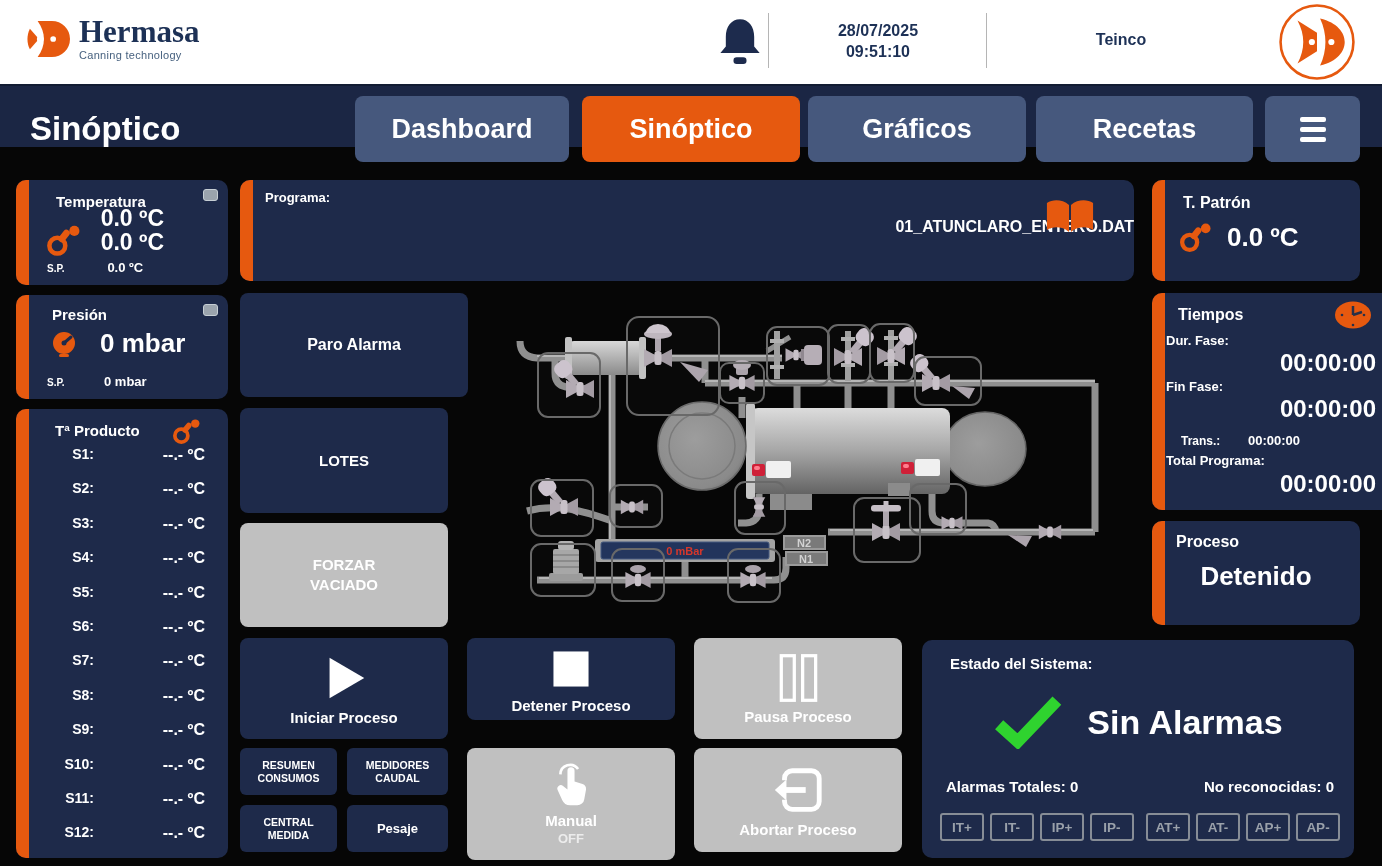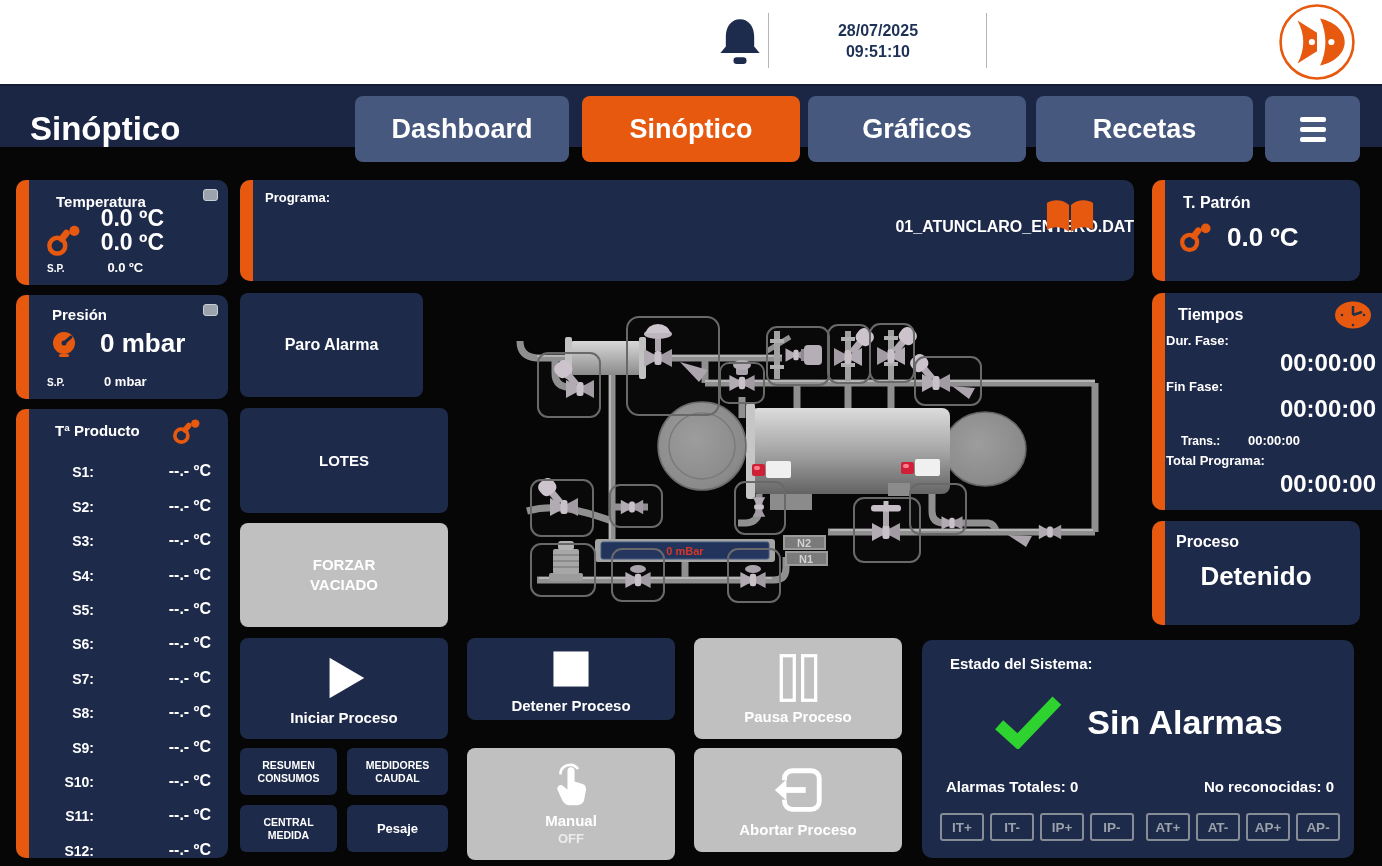--- a/index.html
+++ b/index.html
@@ -38,32 +38,32 @@
 
 #p-pres{left:16px;top:295px;width:212px;height:104px}
 #p-pres .ptitle{left:36px;top:11px}
 #p-pres .icon{position:absolute;left:33px;top:35px}
 .pval{position:absolute;left:84px;top:33px;font-size:26px;font-weight:700}
 
 #p-prod{left:16px;top:409px;width:212px;height:449px}
 #p-prod .ptitle{left:39px;top:13px}
 #p-prod .icon{position:absolute;right:24px;top:9px}
 .trows{position:absolute;left:0;right:0;top:37px}
-.trow{display:flex;height:34.4px;align-items:flex-end}
+.trow{display:flex;height:34.4px;align-items:flex-start}
 .tl{width:78px;text-align:right;font-size:14px;font-weight:700}
-.tv{flex:1;text-align:right;padding-right:17px;font-size:16px;font-weight:700}
+.tv{flex:1;text-align:right;padding-right:23px;font-size:16px;font-weight:700}
 
 #p-prog{left:240px;top:180px;width:894px;height:101px}
 #p-prog .plabel{position:absolute;left:25px;top:10px;font-size:13px;font-weight:700}
 #p-prog .pfile{position:absolute;left:0;right:0;top:38px;text-align:right;font-size:16px;font-weight:700}
 #p-prog .icon{position:absolute;right:39px;top:16px}
 
 .btn{position:absolute;background:var(--panel);border-radius:8px;display:flex;flex-direction:column;align-items:center;justify-content:center;font-weight:700;font-size:16px;text-align:center;cursor:pointer}
 .btn.gray{background:var(--disabled)}
-#b-paro{left:240px;top:293px;width:183px;height:104px}
+#b-paro{left:240px;top:293px;width:228px;height:104px}
 #b-lotes{left:240px;top:408px;width:208px;height:105px;font-size:15px}
 #b-forzar{left:240px;top:523px;width:208px;height:104px;font-size:15px;line-height:20px;color:#fff}
 #b-iniciar{left:240px;top:638px;width:208px;height:101px}
 #b-detener{left:467px;top:638px;width:208px;height:82px}
 #b-pausa{left:694px;top:638px;width:208px;height:101px;color:#fff}
 #b-manual{left:467px;top:748px;width:208px;height:112px;color:#fff}
 #b-abortar{left:694px;top:748px;width:208px;height:104px;color:#fff}
 .blabel{font-size:15px;font-weight:700;margin-top:4px}
 .boff{font-size:13px;color:#ececec;font-weight:700;margin-top:2px}
 .sbtn{position:absolute;background:var(--panel);border-radius:6px;display:flex;flex-direction:column;align-items:center;justify-content:center;font-size:10.5px;font-weight:700;line-height:13px;cursor:pointer}
@@ -98,30 +98,43 @@
 
 #diagram{position:absolute;left:452px;top:285px;width:695px;height:348px}
 .vbox{fill:rgba(255,255,255,0.015);stroke:#696969;stroke-width:2}
 .gtxt{fill:#d6372b;font-weight:700;font-size:11px;text-anchor:middle;font-family:"Liberation Sans",sans-serif}
 .ntxt{fill:#d2d2d2;font-weight:700;font-size:11px;text-anchor:middle;font-family:"Liberation Sans",sans-serif}
 </style>
 </head>
 <body>
 
 <div id="header">
+  <div class="brand">
+    <svg width="44" height="46" viewBox="0 0 34 34">
+      <path d="M3 9 l7 8 -7 8 c-2.5 -5 -2.5 -11 0 -16 z" fill="#E6590F"></path>
+      <path d="M9 3 h11 a14 14 0 0 1 0 28 h-11 c6.5 -9 6.5 -19 0 -28 z" fill="#E6590F"></path>
+      <circle cx="11" cy="17" r="2.6" fill="#fff"></circle>
+      <circle cx="21" cy="17" r="2.2" fill="#fff"></circle>
+    </svg>
+    <div class="brand-txt">
+      <div class="bn">Hermasa</div>
+      <div class="bt2">Canning technology</div>
+    </div>
+  </div>
   <svg id="bell" width="48" height="52" viewBox="0 0 44 46">
     <path d="M22 3 C14 3 9 10 9 19 V28 L4 34 H40 L35 28 V19 C35 10 30 3 22 3 Z" fill="#1D2B4D"></path>
     <rect x="16" y="38" width="12" height="6" rx="3" fill="#1D2B4D"></rect>
   </svg>
   <div class="divider" style="left:768px"></div>
   <div class="dt">
     <div>28/07/2025</div>
     <div>09:51:10</div>
   </div>
   <div class="divider" style="left:986px"></div>
+  <div class="usr">Teinco</div>
   <svg id="clogo" width="78" height="78" viewBox="0 0 76 76">
     <circle cx="38" cy="38" r="35.5" fill="#fff" stroke="#E6590F" stroke-width="2.5"></circle>
     <path d="M19 17 L38 29 V47 L19 59 C26.5 45 26.5 31 19 17 Z" fill="#E6590F"></path>
     <path d="M41 15 C58 19 65 29 65 38 C65 47 58 57 41 61 C48 46 48 30 41 15 Z" fill="#E6590F"></path>
     <circle cx="33" cy="38" r="3" fill="#fff"></circle>
     <circle cx="52" cy="38" r="3" fill="#fff"></circle>
   </svg>
 </div>
 
 <div id="navbar">

